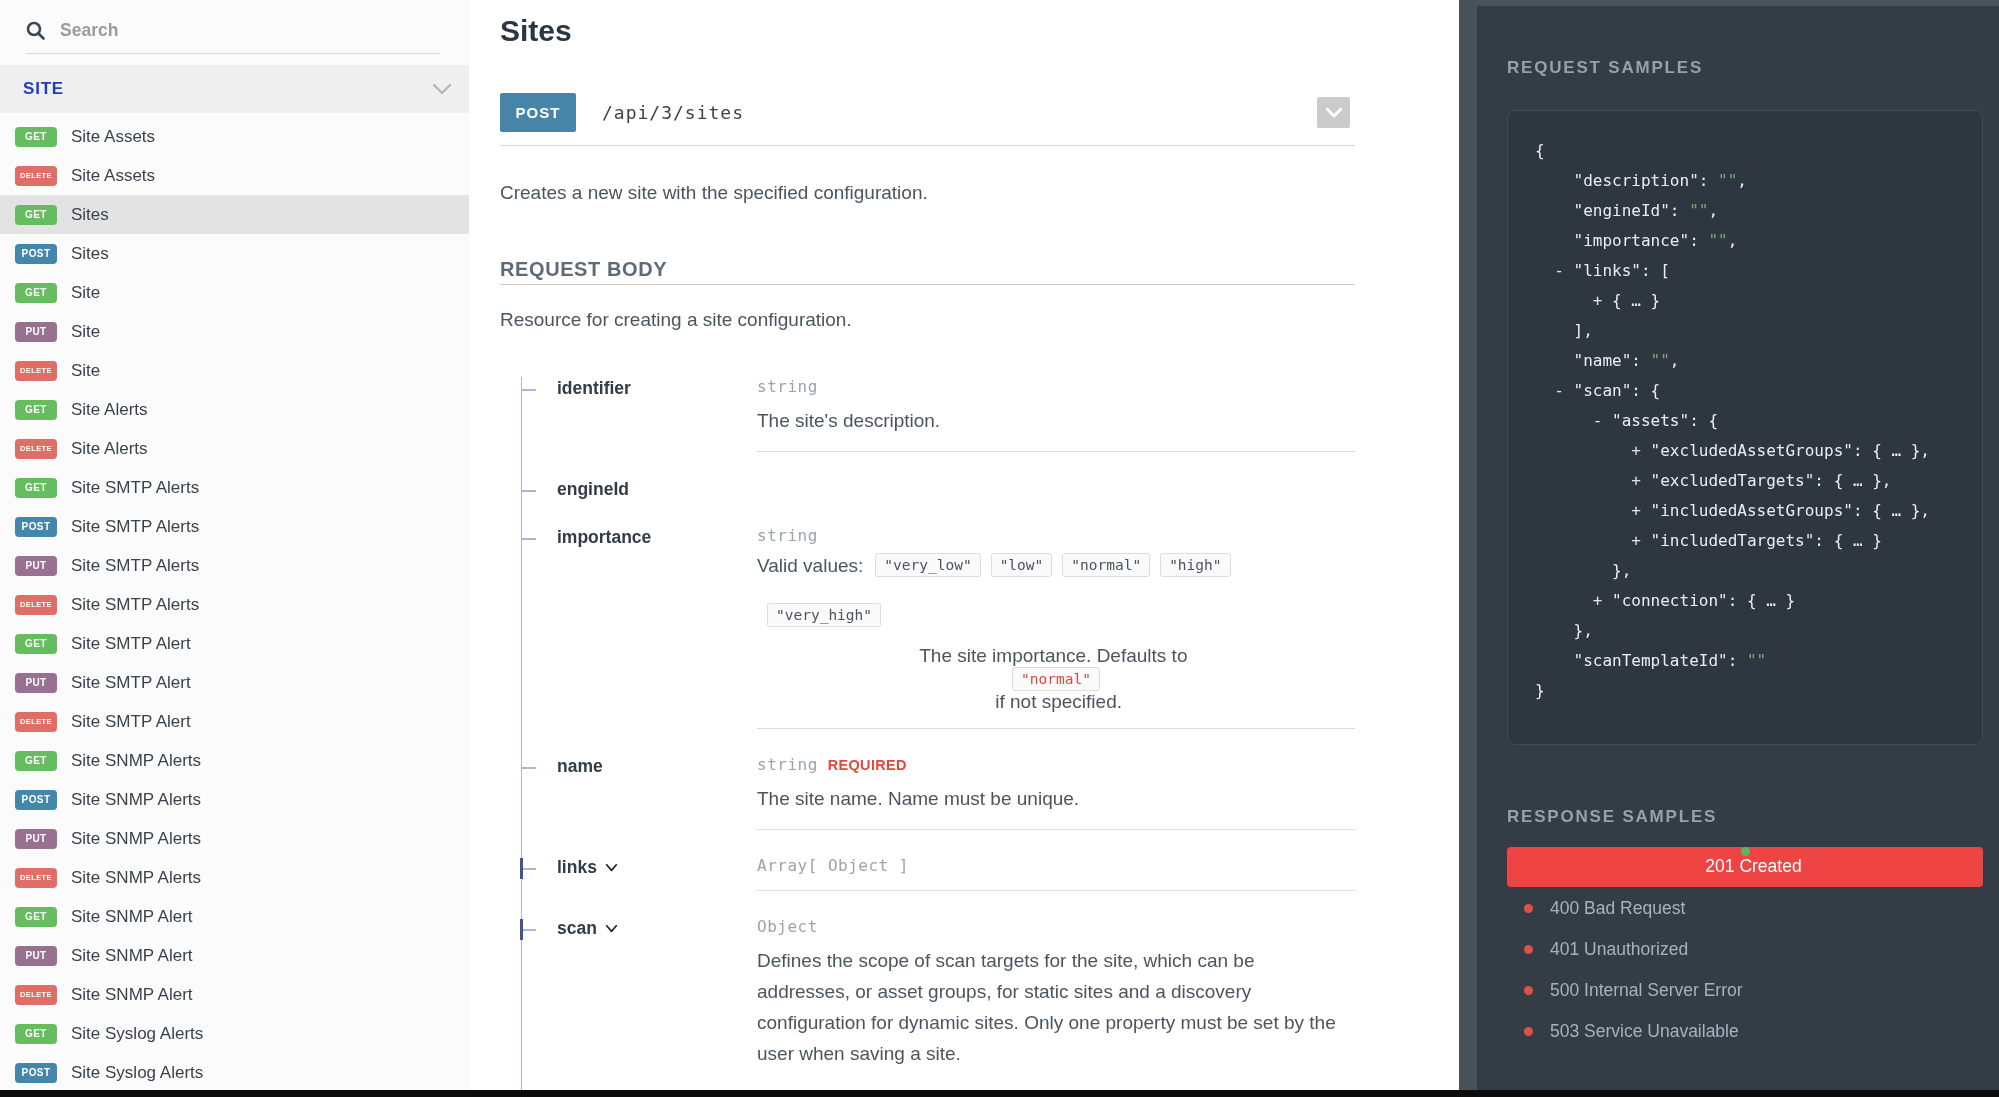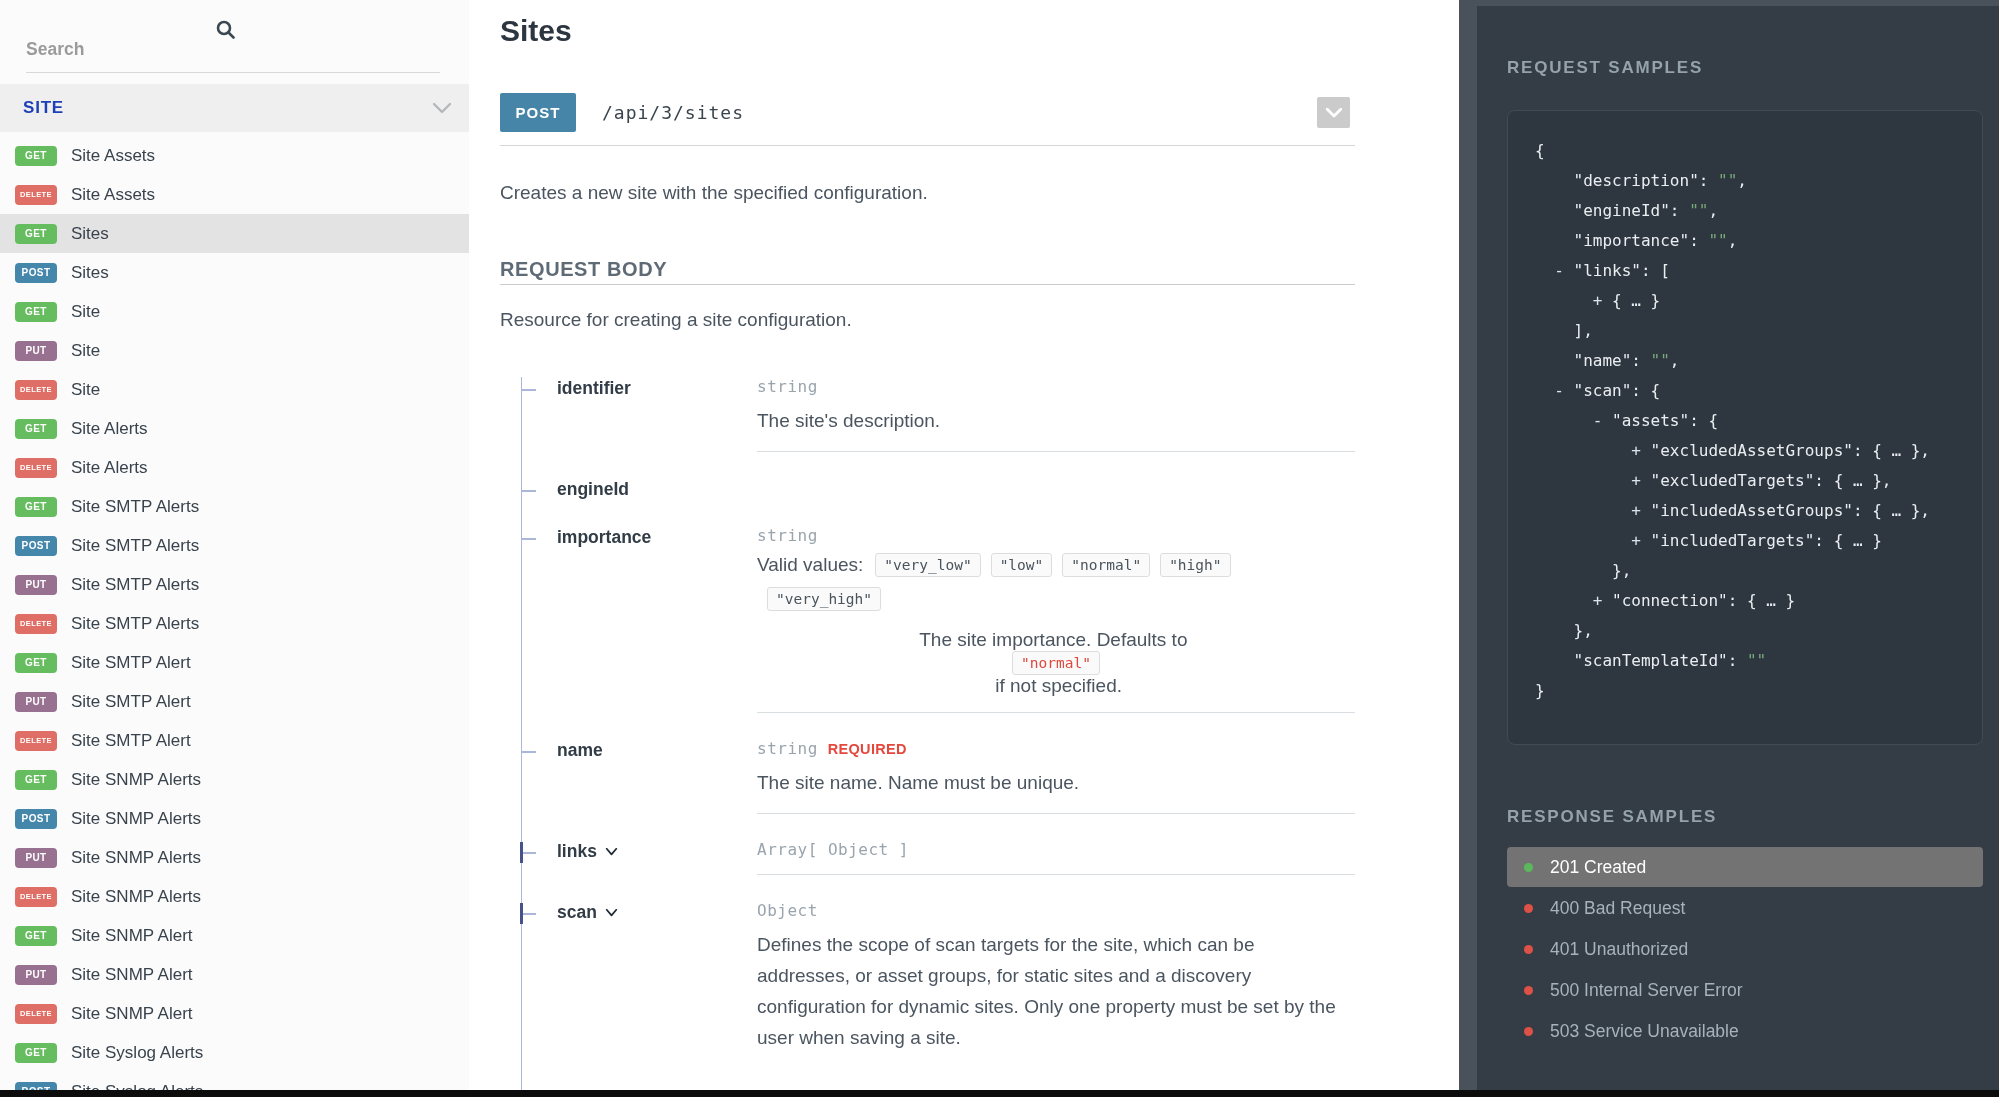--- a/index.html
+++ b/index.html
@@ -2,21 +2,21 @@
 <html><head>
 <meta charset="utf-8">
 <style>
   * { box-sizing: border-box; margin: 0; padding: 0; }
   html,body { width:1999px; height:1097px; overflow:hidden; background:#fff;
               font-family:"Liberation Sans","DejaVu Sans",sans-serif; }
 
   
   .sidebar { position:absolute; left:0; top:0; width:469px; height:100%; background:#fbfbfb; z-index:1; }
   .search-row { display:flex; align-items:center; margin:20px 29px 0 26px; padding-bottom:12px;
-                border-bottom:1px solid #d9d9d9;flex-direction:column; }
+                border-bottom:1px solid #d9d9d9; }
   .search-row svg { flex:0 0 auto; margin-right:15px; }
   .search-input { border:none; outline:none; background:transparent; font-size:17.5px; color:#555;
                   width:100%; font-family:inherit; font-weight:600; }
   .search-input::placeholder { color:#9b9b9b; font-weight:600; }
   .section-header { height:48px; margin-top:11px; background:#efefef; display:flex; align-items:center;
                     padding:0 18px 0 23px; cursor:pointer; }
   .section-label { color:#1d3fb8; font-weight:800; font-size:17px; letter-spacing:0.8px; flex:1; }
   .nav-list { padding-top:4px; }
   .nav-item { height:39px; display:flex; align-items:center; padding-left:15px; cursor:pointer; }
   .nav-item.sel { background:#e3e3e3; }
@@ -54,21 +54,21 @@
   .tick { position:absolute; left:-2px; top:2px; width:3px; height:21px; background:#46538a; }
   .prop-name { flex:0 0 200px; font-weight:700; font-size:17.5px; color:#323c46; padding-top:1px;
                display:flex; align-items:flex-start; }
   .prop-name svg { margin:7px 0 0 8px; }
   .prop-content { flex:1; border-bottom:1px solid #d9dee3; padding-bottom:15px; }
   .prop-row:last-child .prop-content { border-bottom:none; }
   .prop-type { font-family:"DejaVu Sans Mono",monospace; font-size:16px; color:#9aa4ad; letter-spacing:0.5px; }
   .req { color:#e5473c; font-family:"Liberation Sans",sans-serif; font-weight:700; font-size:14.5px;
          margin-left:10px; letter-spacing:0.3px; }
   .prop-desc { font-size:19px; color:#4b5560; margin-top:9px; line-height:31px; max-width:590px; }
-  .chips { display:flex; flex-wrap:wrap; align-items:center; margin-top:8px; max-width:560px; row-gap:10px; }
+  .chips { display:flex; flex-wrap:wrap; align-items:flex-end; margin-top:8px; max-width:560px; row-gap:26px; }
   .chips-label { font-size:19px; color:#4b5560; margin-right:2px; }
   .chip { font-family:"DejaVu Sans Mono",monospace; font-size:14.5px; color:#4a545d; background:#fafafa;
           border:1px solid #dddddd; border-radius:3px; padding:3px 8px; margin-left:10px; }
   .chip.default { color:#e0483e; margin:0 6px; }
   .desc-inline { display:flex; align-items:center; flex-wrap:wrap; margin-top:18px; font-size:19px;
                  color:#4b5560;flex-direction:column; }
 
   
   .right-panel { position:absolute; top:0; right:0; width:540px; height:100%; background:#343d46;
                  border-left:18px solid #49525b; border-top:6px solid #49525b; z-index:2; }
@@ -77,21 +77,21 @@
   .code-block { margin:32px 16px 0 30px; background:#2e3740; border:1px solid #414b54; border-radius:8px;
                 padding:25px 16px 38px 27px; }
   .code-line { white-space:pre; font-family:"DejaVu Sans Mono",monospace; font-size:16px; line-height:30px; }
   .tok-p { color:#eaeef1; }
   .tok-s { color:#78aa78; }
   .tok-t { color:#dde3e8; cursor:pointer; }
   .resp-head { margin-top:62px; }
   .resp-list { margin:20px 16px 0 30px; }
   .resp-row { height:40px; display:flex; align-items:center; border-radius:4px; padding-left:17px;
               cursor:pointer; margin-bottom:1px; }
-  .resp-row.sel { background:#737373; }
+  .resp-row.sel { background:#ef4444;flex-direction:column; }
   .dot { width:9px; height:9px; border-radius:50%; margin-right:17px; flex:0 0 auto; }
   .dot.success { background:#5cb85c; }
   .dot.error { background:#dd5147; }
   .resp-label { font-size:17.5px; color:#a7b2bc; }
   .resp-row.sel .resp-label { color:#ffffff; }
 
   .bottom-bar { position:absolute; left:0; bottom:0; width:100%; height:7px; background:#0c0c0c; z-index:5; }
 </style>
 </head>
 <body>

